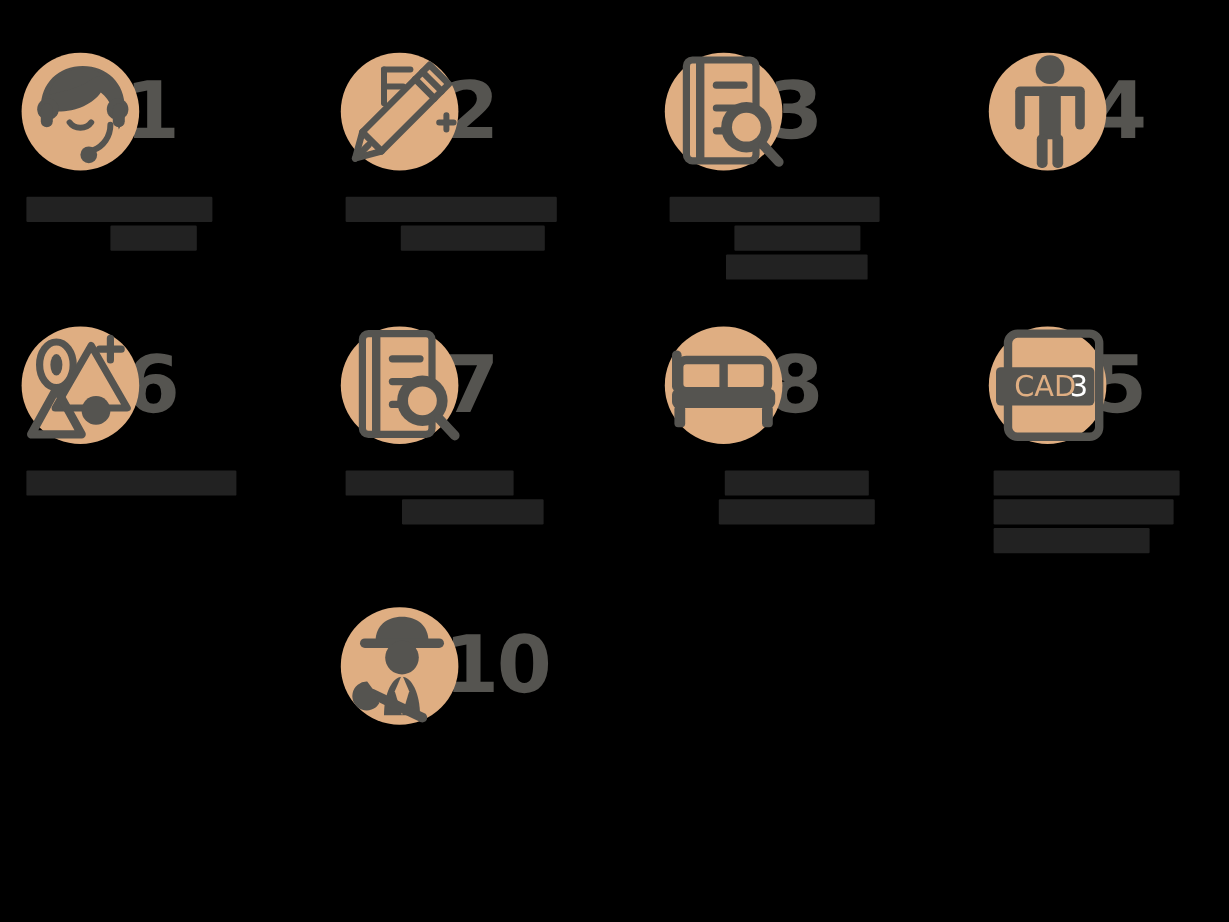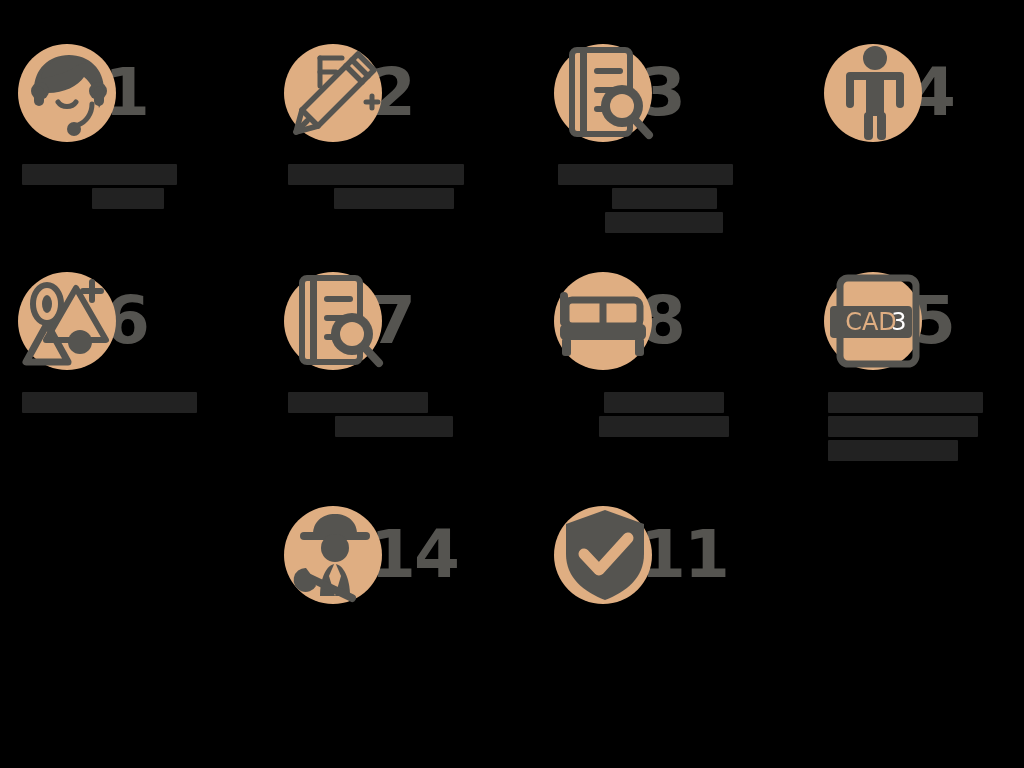--- a/index.html
+++ b/index.html
@@ -314,36 +314,20 @@
       <rect x="20" y="32" width="70" height="8" rx="4" fill="#555450"></rect>
       <circle cx="55" cy="48" r="14" fill="#555450"></circle>
       <path d="M40 96c0-18 7-32 15-32s15 14 15 32z" fill="#555450"></path>
       <path d="M55 62 L49 76 L55 96 L61 76 Z" fill="#dfae82"></path>
       <g stroke="#555450" stroke-width="8" fill="none" stroke-linecap="round">
         <path d="M30 78 L72 98"></path>
       </g>
       <path d="M26 68 a12 12 0 1 0 10 18 l-4 -10 z" fill="#555450"></path>
     </svg></div>
           </div>
-          <div class="step-num">14</div>
-        </div>
-        <div class="label-block">
-          <span class="sr"></span>
-        </div>
-      </div>
-      <div class="cell" style="left: 536px; top: 492px;">
-        <div class="badge-row">
-          <div class="disc">
-            <div class="disc-bg"></div>
-            <div class="disc-art">
-    <svg viewBox="0 0 110 110" width="110" height="110">
-      <path d="M55 10 L94 24 v30 c0 24 -18 38 -39 46 C34 92 16 78 16 54 V24 Z" fill="#555450"></path>
-      <path d="M34 54 L49 70 L78 38" stroke="#dfae82" stroke-width="11" fill="none" stroke-linecap="round" stroke-linejoin="round"></path>
-    </svg></div>
-          </div>
-          <div class="step-num">11</div>
+          <div class="step-num">10</div>
         </div>
         <div class="label-block">
           <span class="sr"></span>
         </div>
       </div>
     </div>
 </div>
 
 </body></html>

